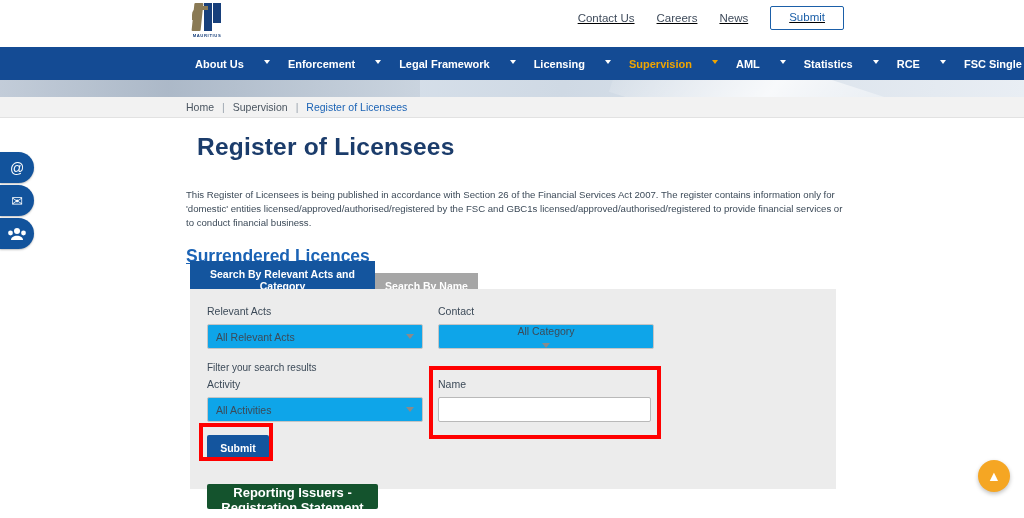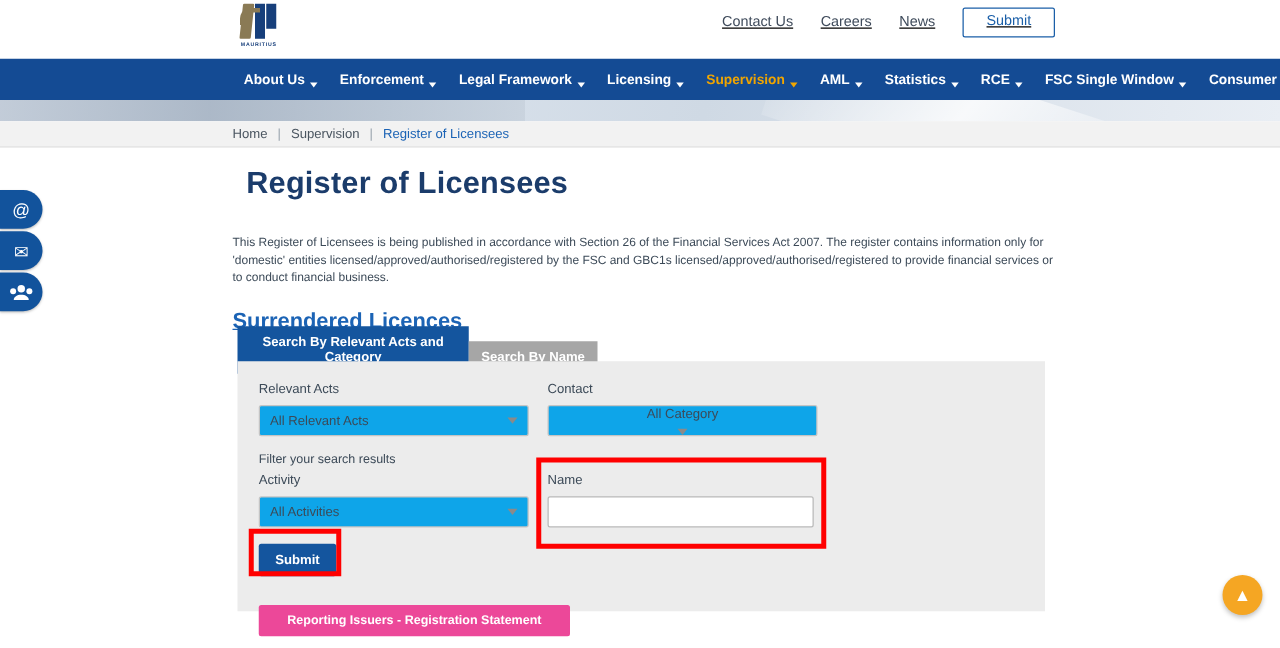--- a/index.html
+++ b/index.html
@@ -71,21 +71,21 @@
     background: #144b94;
     display: flex; align-items: center;
   }
   .mainnav .items {
     margin-left: 186px;
     display: flex; align-items: center; gap: 0px;
   }
   .navitem {
     color: #ffffff; font-size: 11px; font-weight: bold;
     padding: 0 9px; white-space: nowrap; cursor: pointer;
-    display: flex; align-items: flex-end; gap: 4px;
+    display: flex; align-items: flex-start; gap: 20px;
   }
   .navitem.active { color: #f0a500; }
   .caret {
     display: inline-block; width: 0; height: 0;
     border-left: 3px solid transparent; border-right: 3px solid transparent;
     border-top: 4px solid currentColor; margin-top: 2px;
   }
 
   
   .hero {
@@ -182,22 +182,22 @@
     border: 1px solid #b9b9b9; border-radius: 2px;
     font-size: 10.5px; color: #3c4a58; padding: 0 6px;
     font-family: "Liberation Sans", sans-serif;
   }
   .submit-btn {
     width: 62px; height: 26px; background: #14559e; color: #fff;
     font-size: 10.5px; font-weight: bold; border: none; border-radius: 2px;
     cursor: pointer; font-family: "Liberation Sans", sans-serif;
   }
   .reporting-btn {
-    width: 249px; height: 25px; background: #ec4899; color: #fff;
-    font-size: 10px; font-weight: bold; border: none; border-radius: 2px;
+    width: 171px; height: 25px; background: #14532d; color: #fff;
+    font-size: 13px; font-weight: bold; border: none; border-radius: 2px;
     cursor: pointer; font-family: "Liberation Sans", sans-serif;
   }
   .filter-note { font-size: 10px; color: #3c4a58; }
 
   
   .redbox {
     position: absolute; border: 4px solid #ff0000; pointer-events: none;
   }
 
   

